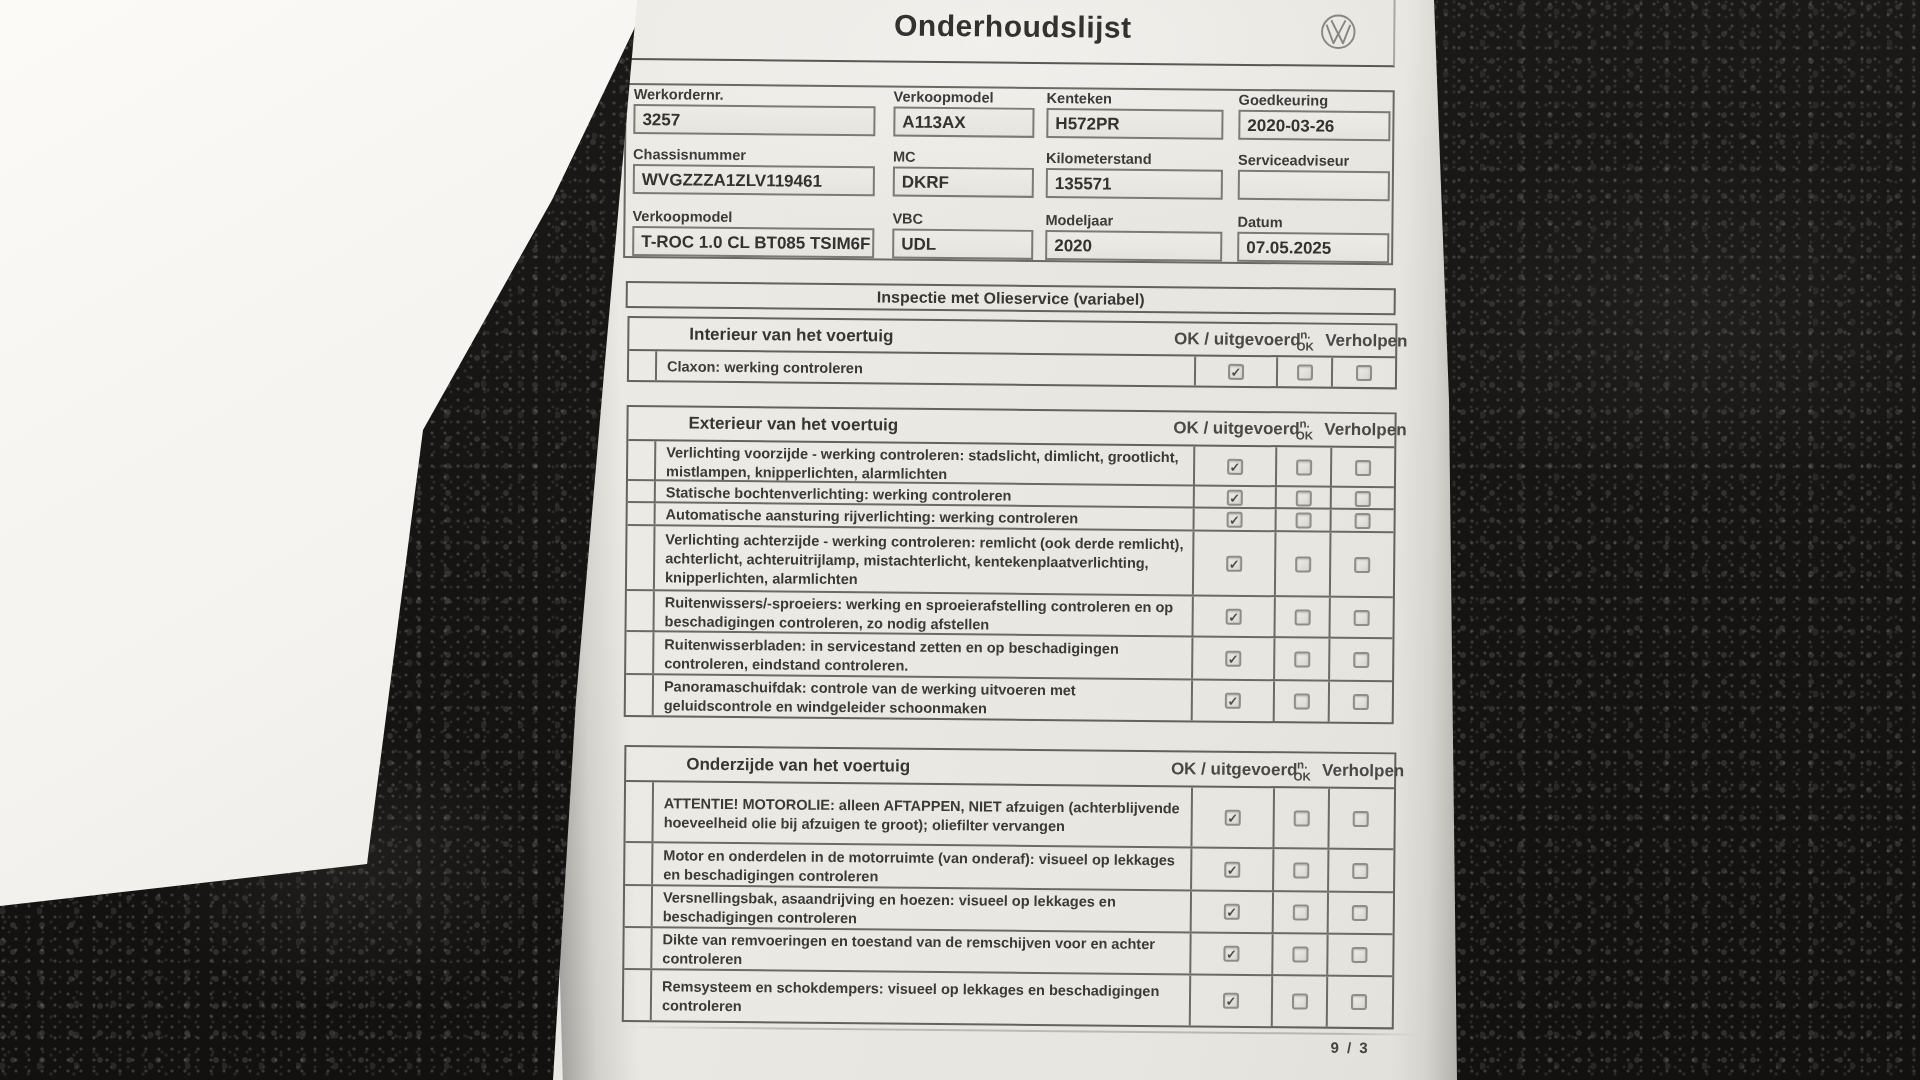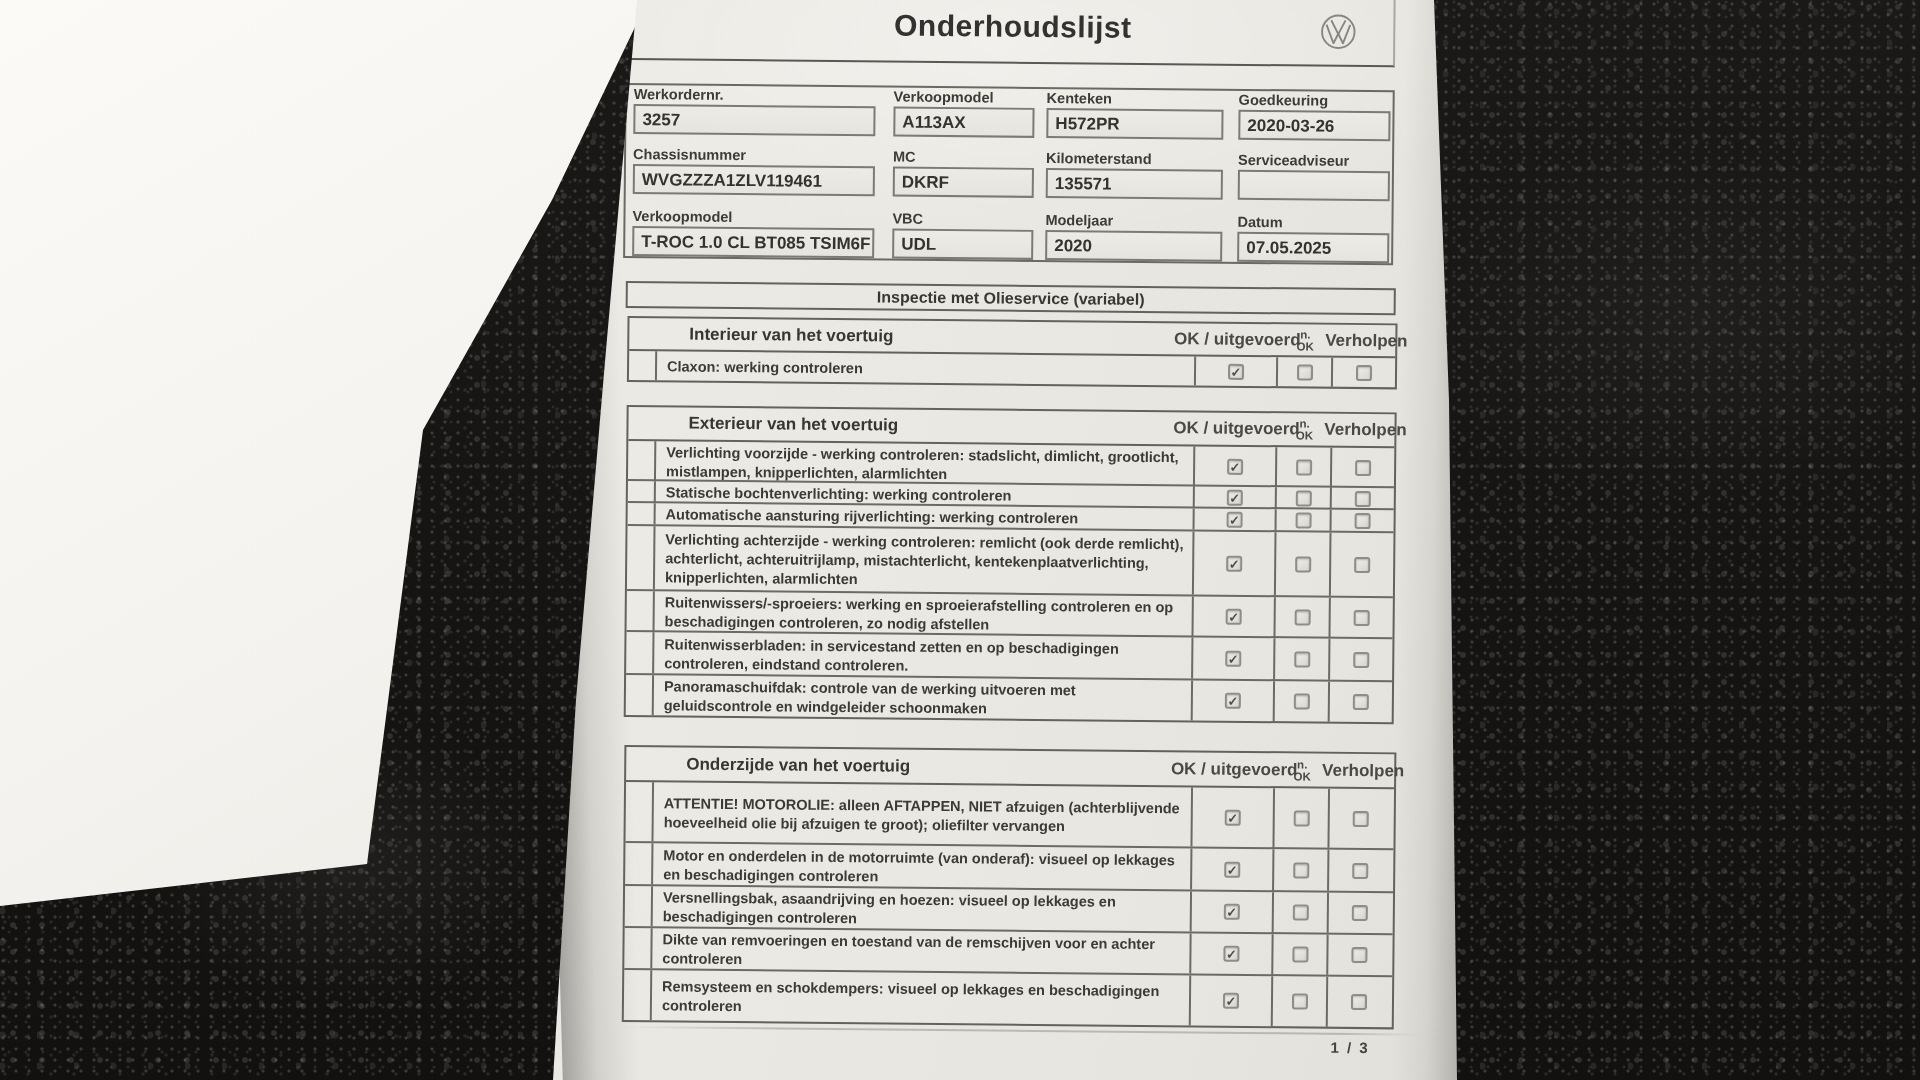--- a/index.html
+++ b/index.html
@@ -366,16 +366,16 @@
           <div class="cbcell">
               <span class="checkbox"></span>
             </div>
           <div class="cbcell">
               <span class="checkbox"></span>
             </div>
         </div>
       </div>
 
       <div class="foot-line"></div>
-      <div class="page-num">1 / 3</div>
+      <div class="page-num">9 / 3</div>
     </div>
   </div>
 </div>
 
 </body></html>

